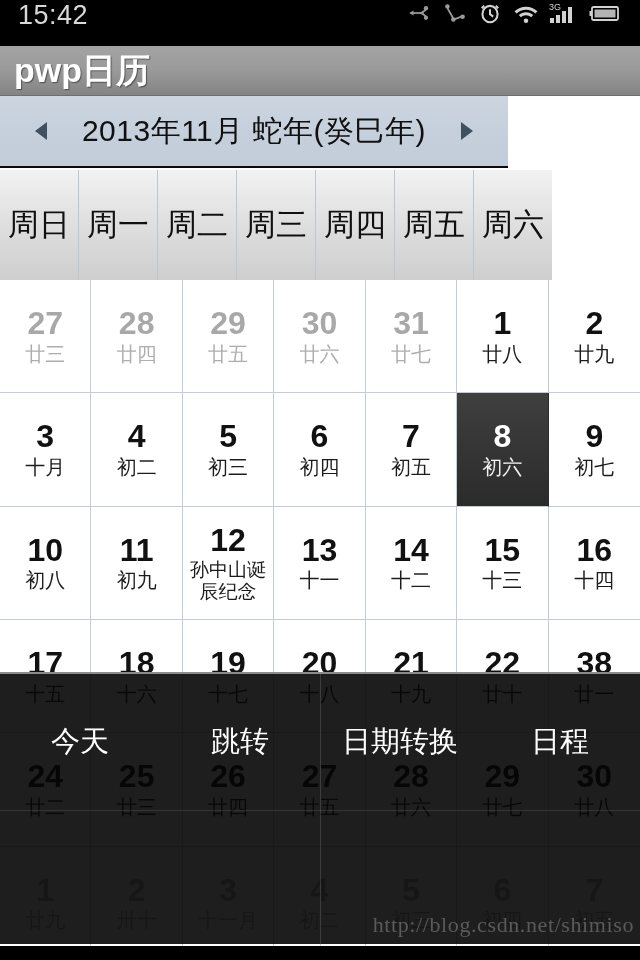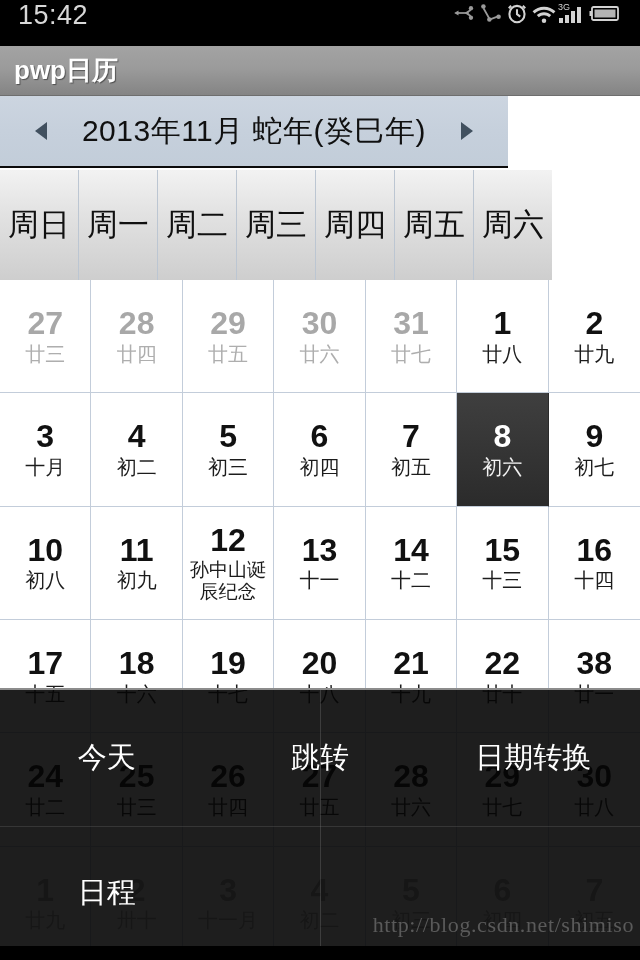--- a/index.html
+++ b/index.html
@@ -11,32 +11,32 @@
   }
   #phone { position:relative; width:640px; height:960px; background:#fff; }
 
   
   .statusbar{
     position:absolute; top:0; left:0; width:640px; height:46px;
     background:#000; display:flex; align-items:flex-start;
     padding:0 10px 0 18px;
   }
   .status-time{ color:#d8d8d8; font-size:27px; letter-spacing:.5px; }
-  .status-icons{ margin-left:auto; display:flex; align-items:center; gap:0; padding-right:8px;text-decoration:underline;}
+  .status-icons{ margin-left:auto; display:flex; align-items:center; gap:9px; padding-right:8px;text-decoration:underline;}
   .sicon{ display:block; }
 
   
   .titlebar{
     position:absolute; top:46px; left:0; width:640px; height:50px;
     background:linear-gradient(to bottom,#a3a3a3 0%,#9b9b9b 45%,#848484 100%);
     border-bottom:1px solid #6e6e6e;
     display:flex; align-items:center; padding-left:14px;
   }
   .apptitle{
-    color:#ffffff; font-size:26px; font-weight:bold;
+    color:#ffffff; font-size:34px; font-weight:bold;
     text-shadow:1px 1px 1px rgba(0,0,0,.45);
     text-align:right;
   }
 
   
   .monthbar{
     position:absolute; top:96px; left:0; width:508px; height:72px;
     background:linear-gradient(to bottom,#ccd5e0 0%,#c6d0dc 50%,#c2cdd9 100%);
     display:flex; align-items:center; justify-content:space-between;
     padding:0 26px; border-bottom:2px solid #0b0b0b;
@@ -79,24 +79,24 @@
   .daycell.festival .dlunar{ font-size:19px; }
   .daycell.selected{
     background:linear-gradient(to bottom,#3f3f3f 0%,#343434 55%,#2b2b2b 100%);
     border-right:1px solid #2b2b2b;
   }
   .daycell.selected .dnum{ color:#ffffff; }
   .daycell.selected .dlunar{ color:#f2f2f2; }
 
   
   .menu{
-    position:absolute; left:0; top:688px; width:640px; height:272px;
+    position:absolute; left:0; top:672px; width:640px; height:272px;
     background:rgba(6,6,6,.90);
     border-top:2px solid #8c8c8c;
-    display:grid; grid-template-columns:1fr 1fr 1fr; grid-template-rows:1fr 1fr;
+    display:grid; grid-template-columns:1fr 1fr 1fr 1fr; grid-template-rows:1fr 1fr;
   }
   .menuitem{
     display:flex; align-items:center; justify-content:center;
     color:#ffffff; font-size:29px;
   }
   .menu-divider-v{
     position:absolute; left:320px; top:0; width:1px; height:272px;
     background:rgba(120,120,120,.35);
   }
   .menu-divider-h{

